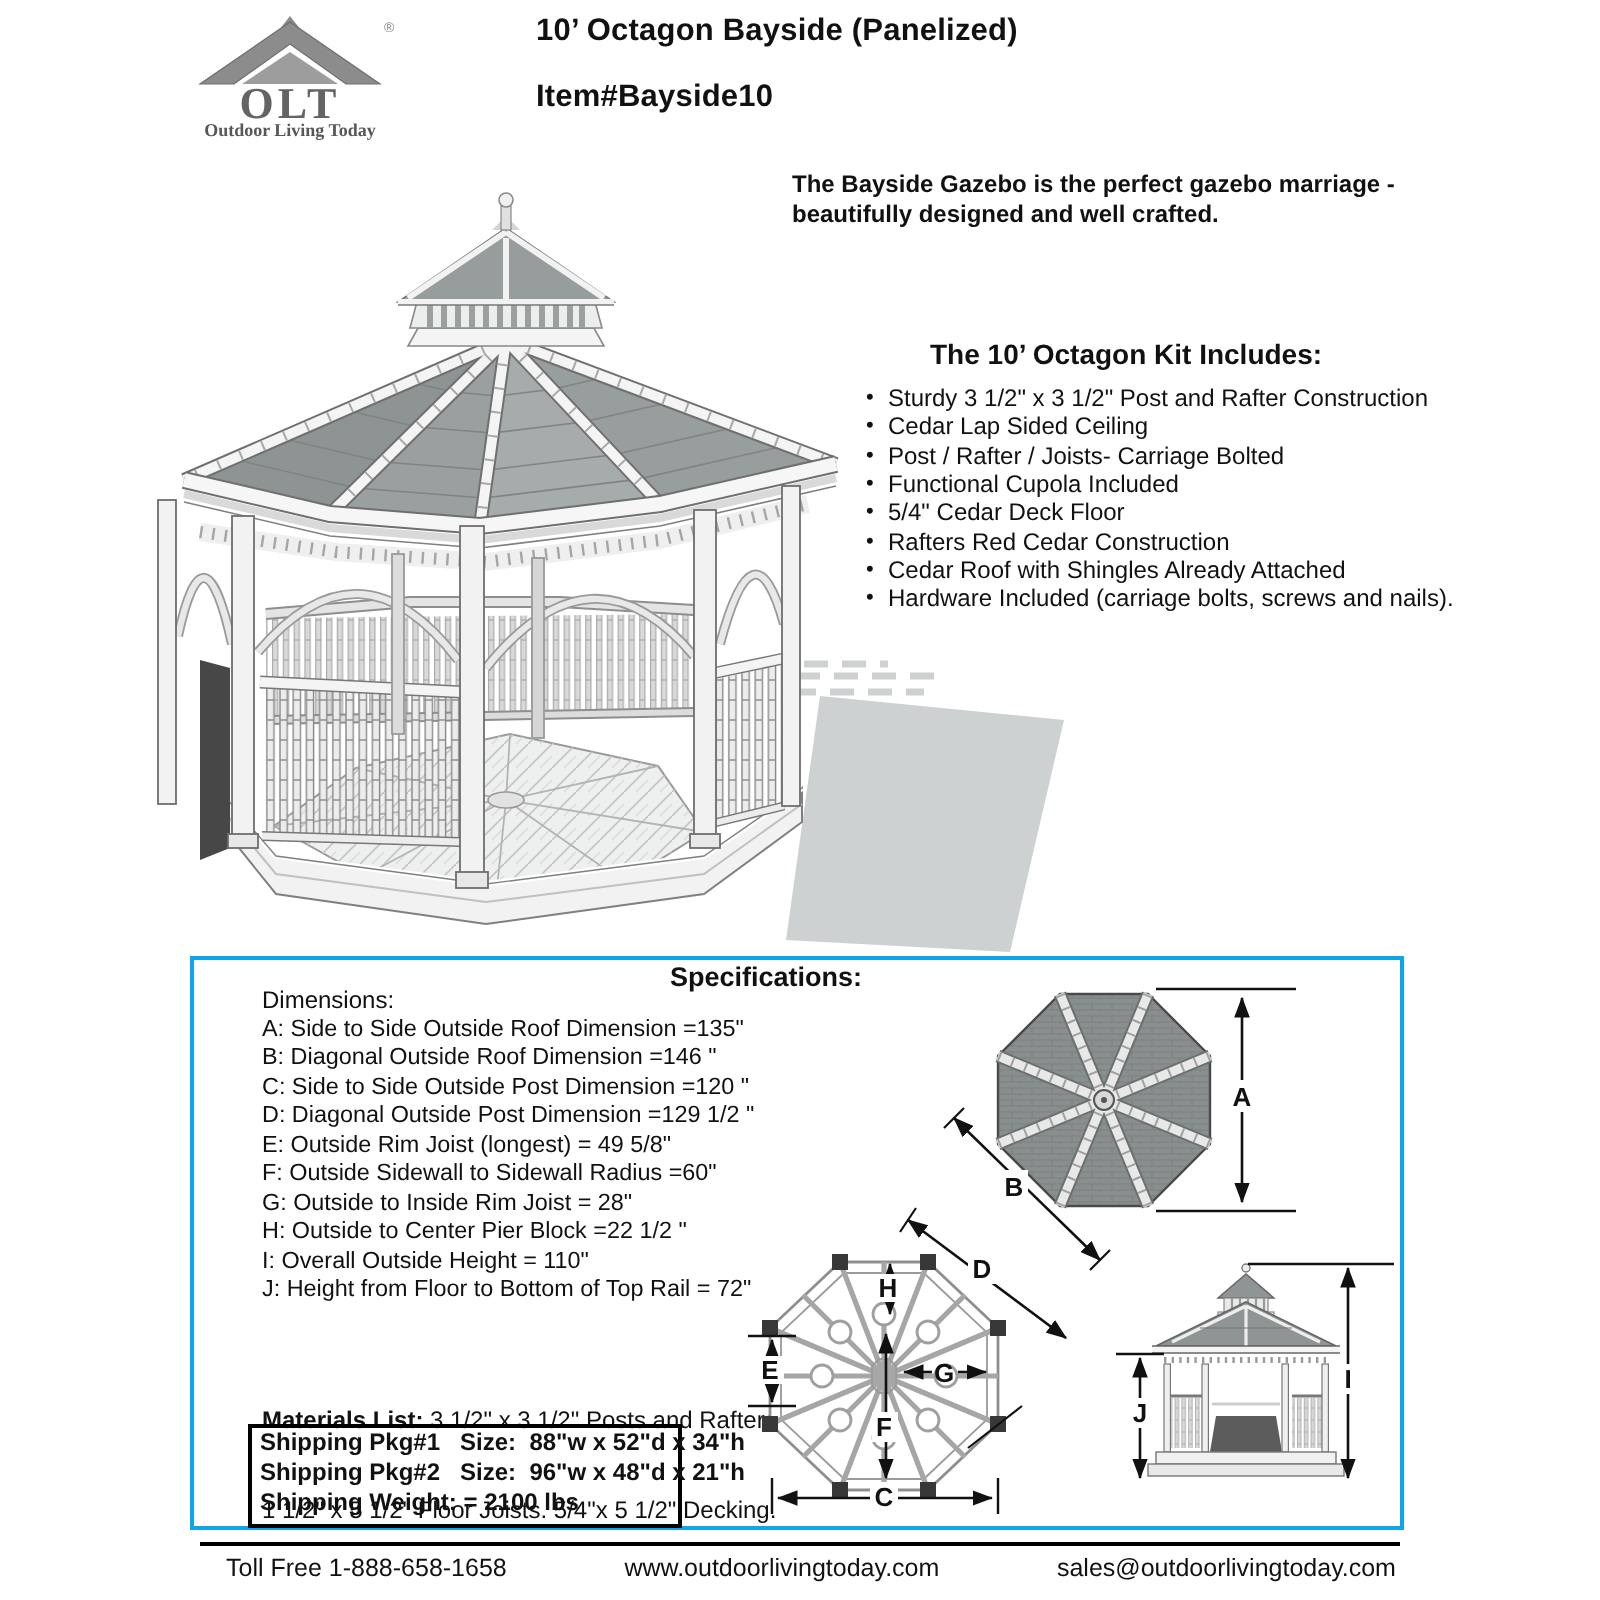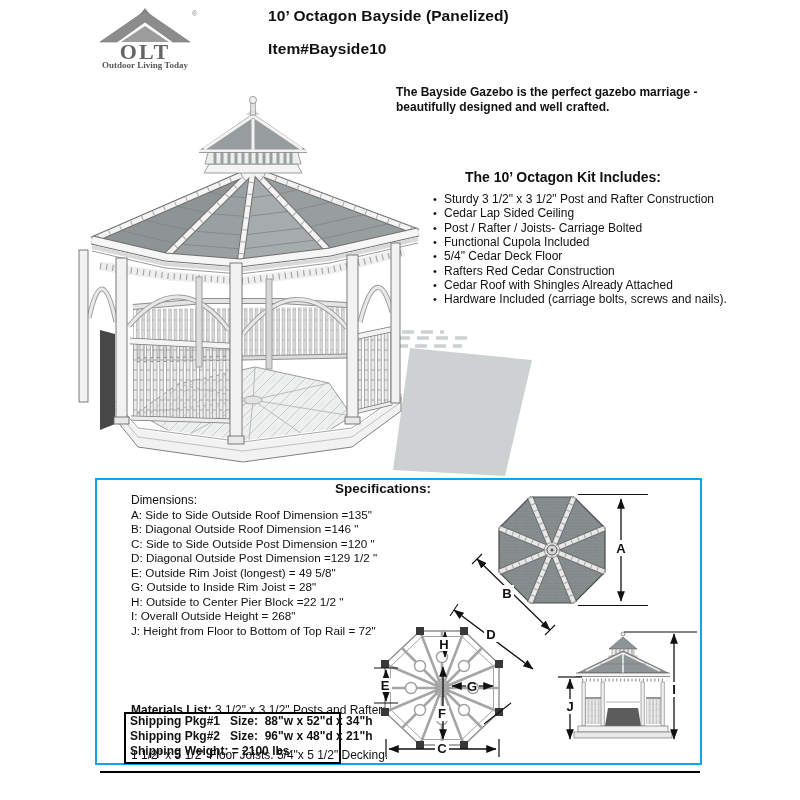--- a/index.html
+++ b/index.html
@@ -207,23 +207,24 @@
 
   <div class="abs specbox" style="left:95px;top:478px;width:603px;height:283px">
     <div class="abs spec-head" style="left:238px;top:1px">Specifications:</div>
     <div class="abs dim-title" style="left:34px;top:13px">Dimensions:</div>
     <div class="abs" style="left:34px;top:28px">
       <div class="dim-line">A: Side to Side Outside Roof Dimension =135"</div>
       <div class="dim-line">B: Diagonal Outside Roof Dimension =146 "</div>
       <div class="dim-line">C: Side to Side Outside Post Dimension =120 "</div>
       <div class="dim-line">D: Diagonal Outside Post Dimension =129 1/2 "</div>
       <div class="dim-line">E: Outside Rim Joist (longest) = 49 5/8"</div>
+      <div class="dim-line">F: Outside Sidewall to Sidewall Radius =60"</div>
       <div class="dim-line">G: Outside to Inside Rim Joist = 28"</div>
       <div class="dim-line">H: Outside to Center Pier Block =22 1/2 "</div>
-      <div class="dim-line">I: Overall Outside Height = 268"</div>
+      <div class="dim-line">I: Overall Outside Height = 110"</div>
       <div class="dim-line">J: Height from Floor to Bottom of Top Rail = 72"</div>
     </div>
     <div class="abs mat" style="left:34px;top:193px">
       <div><span class="b">Materials List:</span><span> 3 1/2" x 3 1/2" Posts and Rafters.</span></div>
       <div>1 1/2" x 5 1/2" Floor Joists. 5/4"x 5 1/2" Decking.</div>
     </div>
     <div class="abs shipbox" style="left:27px;top:232px;width:213px;height:48px">
       <div class="ship-line">Shipping Pkg#1   Size:  88"w x 52"d x 34"h</div>
       <div class="ship-line">Shipping Pkg#2   Size:  96"w x 48"d x 21"h</div>
       <div class="ship-line">Shipping Weight: = 2100 lbs</div>
@@ -369,14 +370,19 @@
           <path d="M556,675 H580" stroke="#111" stroke-width="1.2"></path>
           <line x1="568" y1="677" x2="568" y2="737" stroke="#111" stroke-width="1.3" marker-start="url(#arr)" marker-end="url(#arr)"></line>
           <rect x="562" y="697" width="12" height="15" fill="#fff"></rect>
           <text class="dimlab" x="568" y="709" text-anchor="middle">J</text>
         </g>
       </g>
     </svg>
   </div>
 
   <div class="abs footer-rule" style="left:100px;top:771px;width:600px"></div>
+  <div class="abs footer-row" style="left:100px;top:777px;width:598px;padding-left:13px;box-sizing:border-box">
+    <span>Toll Free 1-888-658-1658</span>
+    <span>www.outdoorlivingtoday.com</span>
+    <span>sales@outdoorlivingtoday.com</span>
+  </div>
 
 </div>
 
 </body></html>

